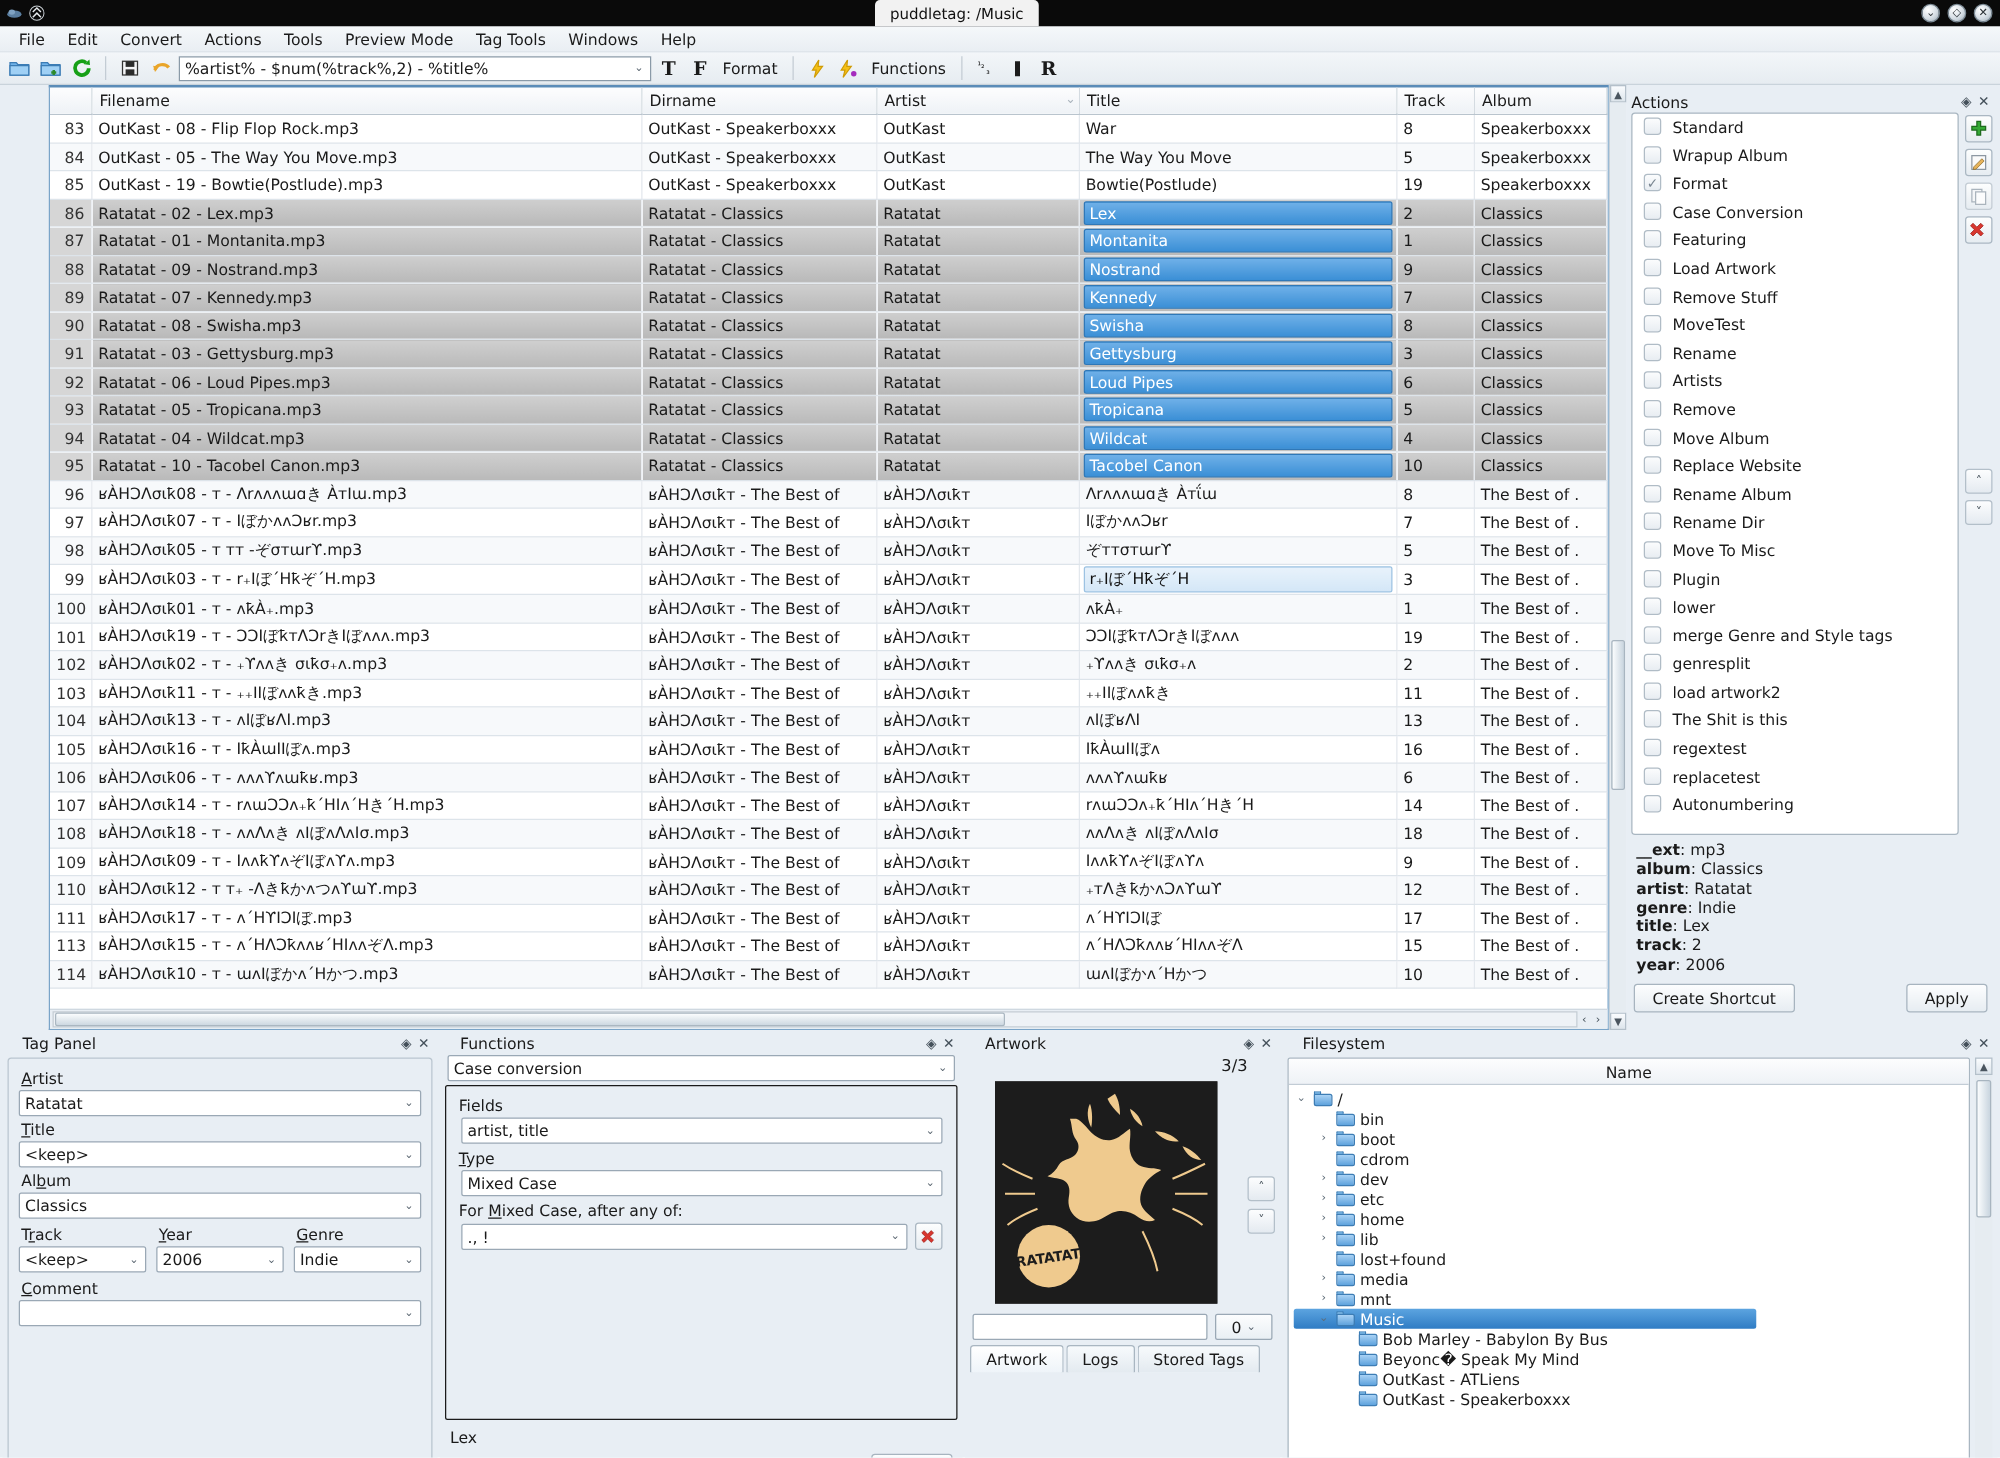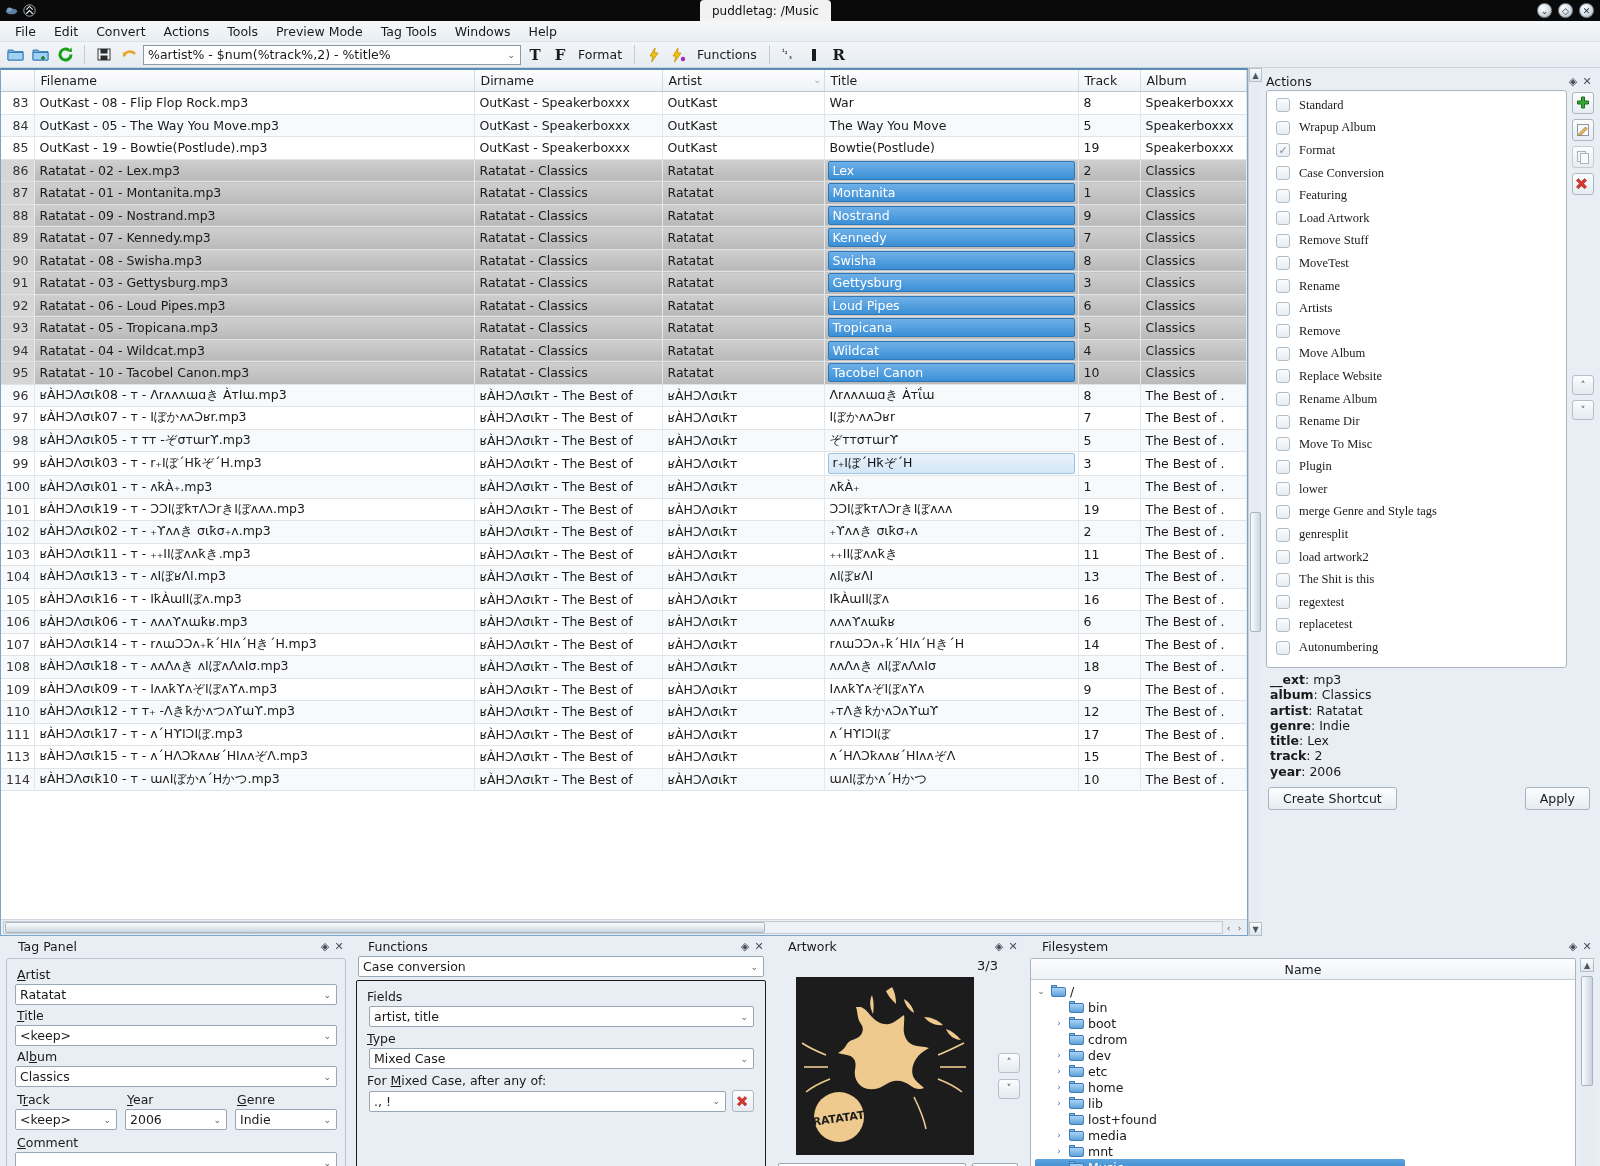--- a/index.html
+++ b/index.html
@@ -44,21 +44,21 @@
   .tbtn { width:22px;height:22px;display:flex;align-items:center;justify-content:center;}
   .fmtcombo {
     flex:0 0 378px; height:20px; background:#fff; border:1px solid #8a9aa8;
     display:flex;align-items:center; padding:0 4px; font-size:12.5px;
     position:relative;
   }
   .fmtcombo .arrow{position:absolute;right:5px;color:#54606b;font-size:9px;}
   .tblabel{font-size:12.5px;padding:0 4px;}
   .bigT{font-weight:bold;font-family:"DejaVu Serif",serif;font-size:15px;}
   
-  #main { display:flex; height:868px; }
+  #main { display:flex; height:756px;margin-left:39px; }
   #filelistwrap { width:1248px; position:relative; background:#fff;
      border:1px solid #7aa4c8; border-top:2px solid #5b8cb8; }
   table.filelist { width:100%; border-collapse:collapse; table-layout:fixed;}
   table.filelist th {
     background:linear-gradient(#fdfdfe,#eef2f6);
     border-bottom:1px solid #b9c4cd; border-right:1px solid #d4dbe1;
     font-weight:normal; text-align:left; padding:3px 6px; height:21px;
     font-size:12.5px; position:relative;
   }
   table.filelist td {
@@ -96,21 +96,21 @@
   #rightdock { flex:1; display:flex; flex-direction:column; padding:4px 6px 0 4px;}
   .panel-title { display:flex;align-items:center; height:18px; font-size:12.5px; }
   .panel-title .ttl{flex:1;}
   .pt-btn{width:14px;height:14px;display:flex;align-items:center;justify-content:center;
      color:#44505a;font-size:11px;}
   .actionsbody{display:flex;gap:5px;}
   .actionlist{
      flex:1;background:#fff;border:1px solid #a9b6c1;border-radius:3px;
      height:578px;overflow:hidden;padding:3px 0;
   }
-  .actionrow{display:flex;align-items:center;gap:9px;height:22.6px;padding-left:9px;font-size:12.5px;font-family:Liberation Serif, serif;}
+  .actionrow{display:flex;gap:9px;height:22.6px;padding-left:9px;font-size:12.5px;}
   .chk{width:14px;height:14px;border:1px solid #b0bcc6;border-radius:3px;
      background:linear-gradient(#fbfcfd,#e8edf2);display:flex;align-items:center;
      justify-content:center;font-size:11px;color:#7a8691;}
   .actbtns{display:flex;flex-direction:column;gap:5px;padding-top:2px;width:22px;}
   .abtn{width:22px;height:22px;border:1px solid #aab7c2;border-radius:3px;
      background:linear-gradient(#fdfefe,#e6ecf1);display:flex;align-items:center;
      justify-content:center;font-size:13px;}
   .abtn.plain{border:1px solid #c3ccd4;}
   .arrbtn{width:22px;height:20px;border:1px solid #b3bfc9;border-radius:3px;
      background:linear-gradient(#fcfdfe,#e4eaf0);display:flex;align-items:center;

